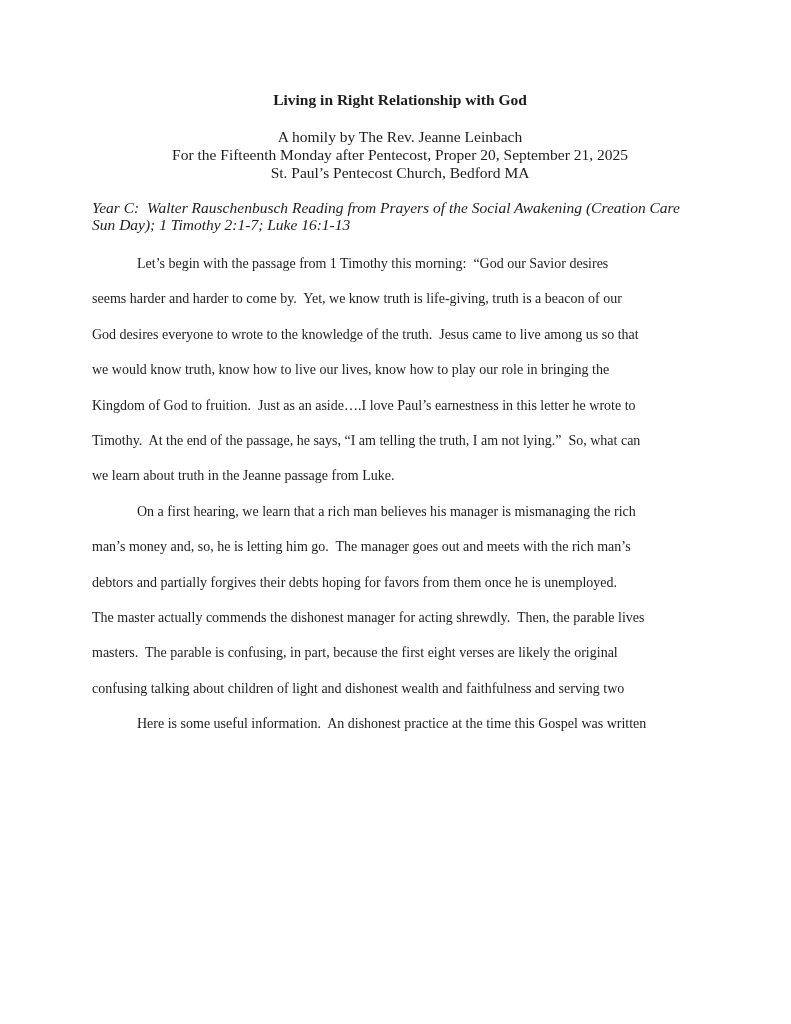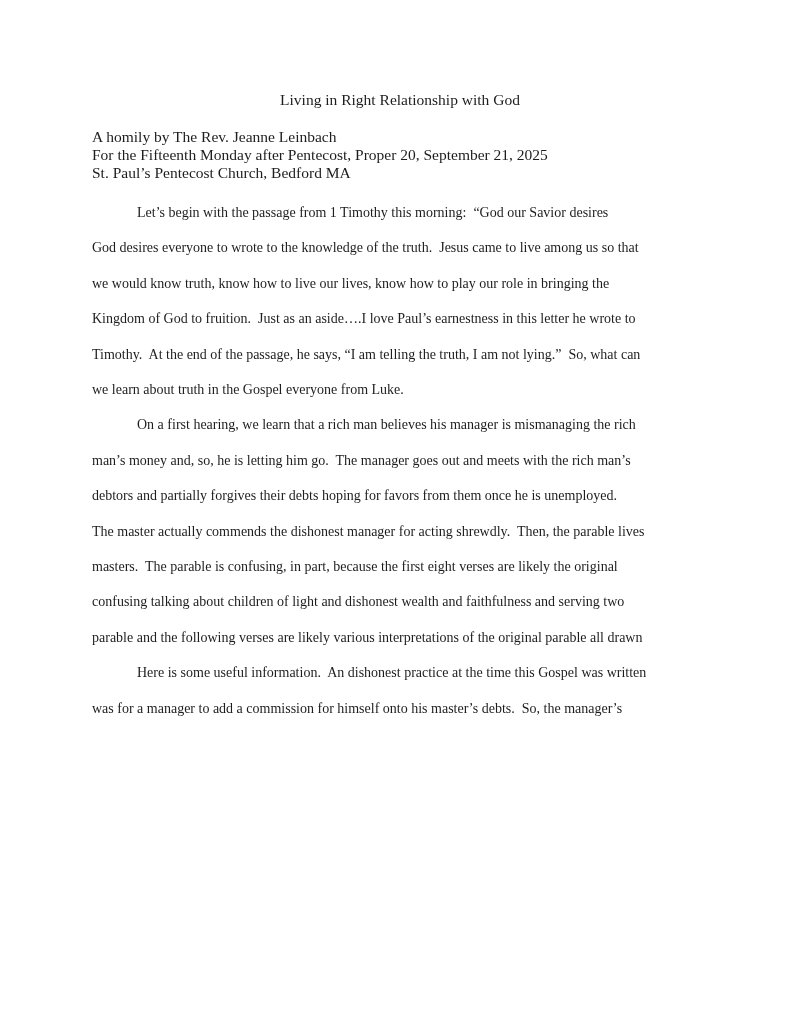--- a/index.html
+++ b/index.html
@@ -17,27 +17,28 @@
     overflow: hidden;
   }
   .content {
     position: absolute;
     left: 92px;
     top: 91px;
     width: 616px;
   }
   .doc-title {
     text-align: center;
-    font-weight: normal;
+    font-weight: bold;
     font-size: 15.5px;
     line-height: 18px;
     white-space: pre;
   }
   .byline-block {
     margin-top: 19px;
+    text-align: center;
   }
   .byline-line {
     font-size: 15.5px;
     line-height: 18px;
     white-space: pre;
   }
   .lectionary-block {
     margin-top: 17px;
     font-style: italic;
     text-align: left;
@@ -66,33 +67,36 @@
   <div class="content">
 
     <div class="doc-title">Living in Right Relationship with God</div>
 
     <div class="byline-block">
       <div class="byline-line">A homily by The Rev. Jeanne Leinbach</div>
       <div class="byline-line">For the Fifteenth Monday after Pentecost, Proper 20, September 21, 2025</div>
       <div class="byline-line">St. Paul’s Pentecost Church, Bedford MA</div>
     </div>
 
+    <div class="lectionary-block">
+      <div class="lectionary-line">Year C:  Walter Rauschenbusch Reading from Prayers of the Social Awakening (Creation Care</div>
+      <div class="lectionary-line">Sun Day); 1 Timothy 2:1-7; Luke 16:1-13</div>
+    </div>
 
     <div class="doc-body">
         <div class="body-line indent">Let’s begin with the passage from 1 Timothy this morning:  “God our Savior desires</div>
+        <div class="body-line">seems harder and harder to come by.  Yet, we know truth is life-giving, truth is a beacon of our</div>
         <div class="body-line">God desires everyone to wrote to the knowledge of the truth.  Jesus came to live among us so that</div>
         <div class="body-line">we would know truth, know how to live our lives, know how to play our role in bringing the</div>
         <div class="body-line">Kingdom of God to fruition.  Just as an aside….I love Paul’s earnestness in this letter he wrote to</div>
         <div class="body-line">Timothy.  At the end of the passage, he says, “I am telling the truth, I am not lying.”  So, what can</div>
-        <div class="body-line">we learn about truth in the Gospel everyone from Luke.</div>
+        <div class="body-line">we learn about truth in the Jeanne passage from Luke.</div>
         <div class="body-line indent">On a first hearing, we learn that a rich man believes his manager is mismanaging the rich</div>
         <div class="body-line">man’s money and, so, he is letting him go.  The manager goes out and meets with the rich man’s</div>
         <div class="body-line">debtors and partially forgives their debts hoping for favors from them once he is unemployed.</div>
         <div class="body-line">The master actually commends the dishonest manager for acting shrewdly.  Then, the parable lives</div>
         <div class="body-line">masters.  The parable is confusing, in part, because the first eight verses are likely the original</div>
         <div class="body-line">confusing talking about children of light and dishonest wealth and faithfulness and serving two</div>
-        <div class="body-line">parable and the following verses are likely various interpretations of the original parable all drawn</div>
         <div class="body-line indent">Here is some useful information.  An dishonest practice at the time this Gospel was written</div>
-        <div class="body-line">was for a manager to add a commission for himself onto his master’s debts.  So, the manager’s</div>
       </div>
 
   </div>
 </div>
 
 </body></html>

